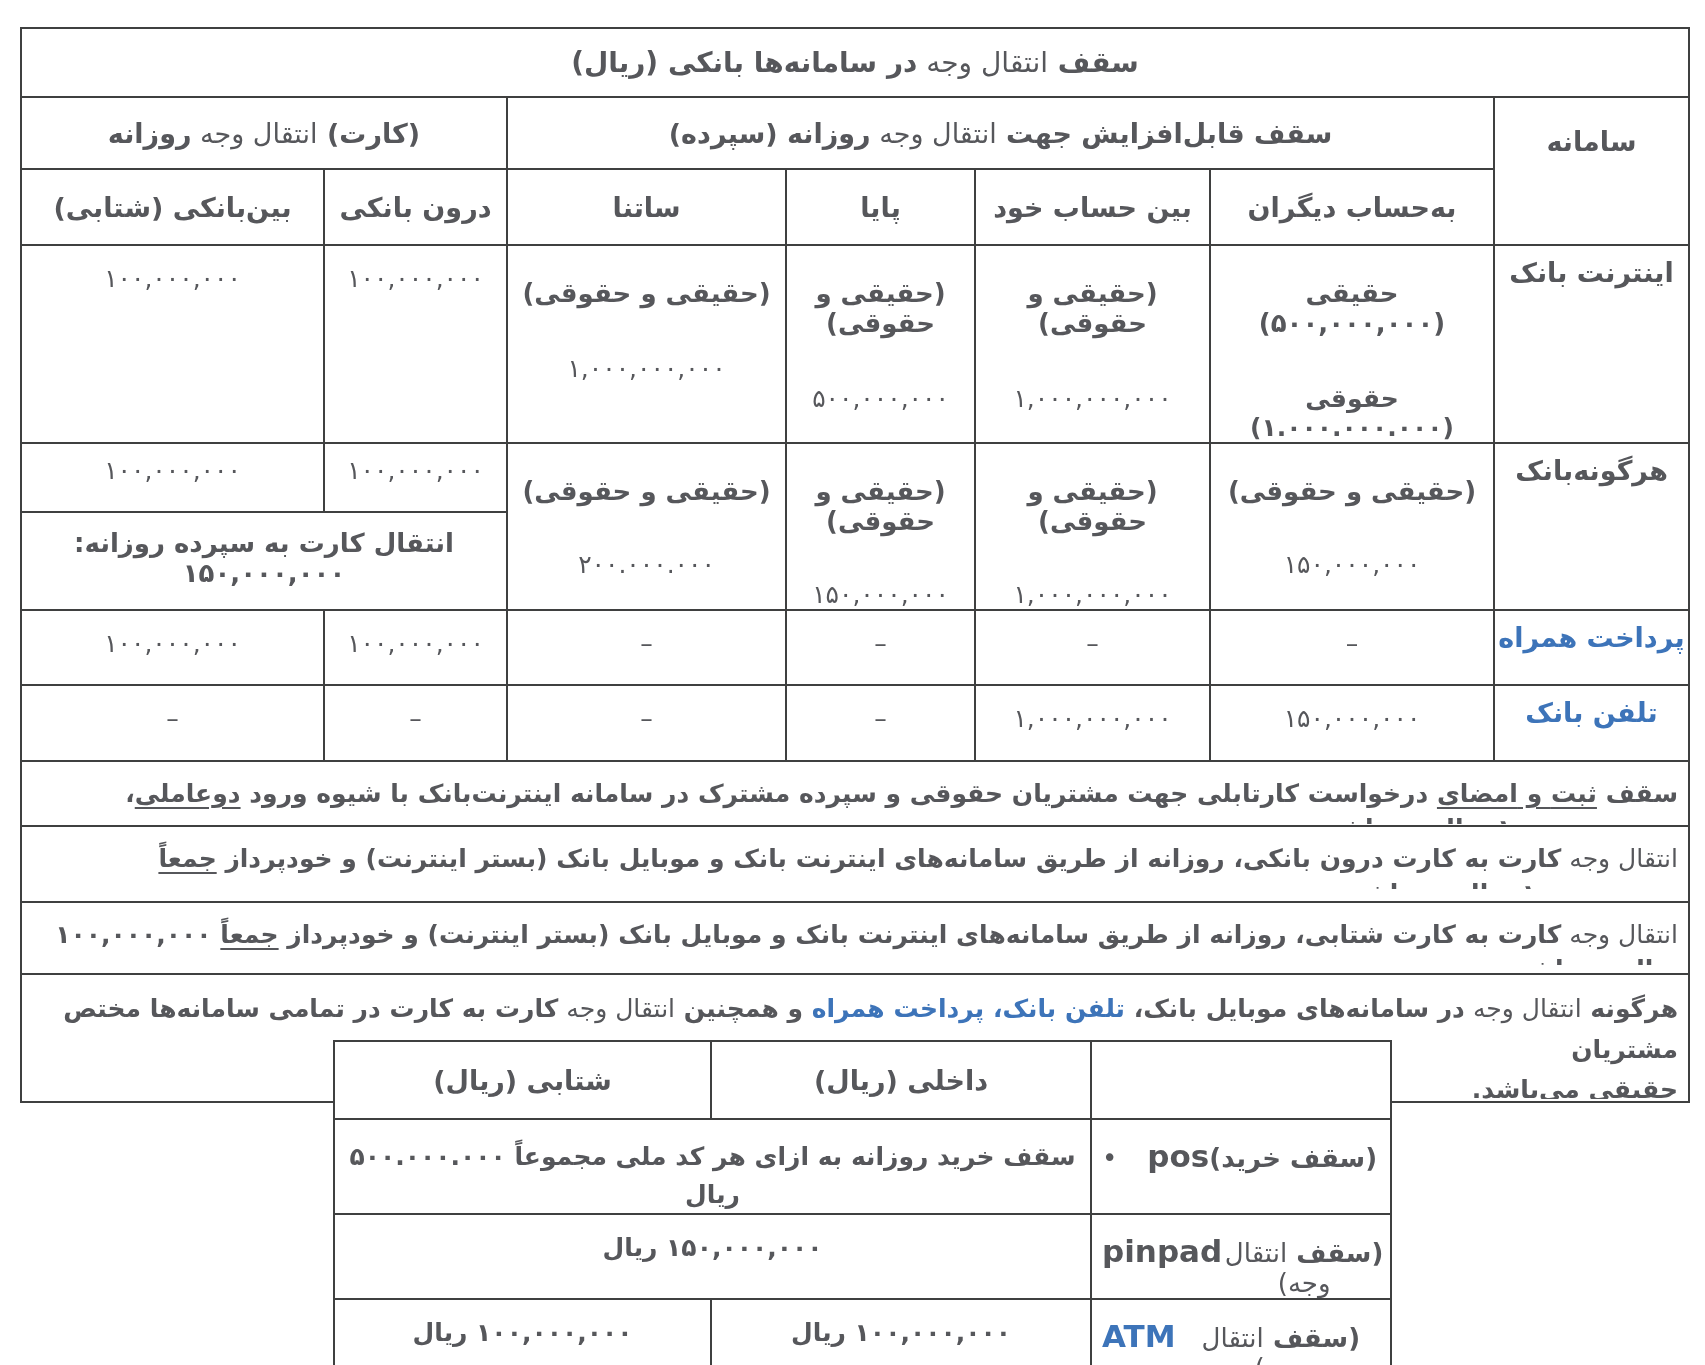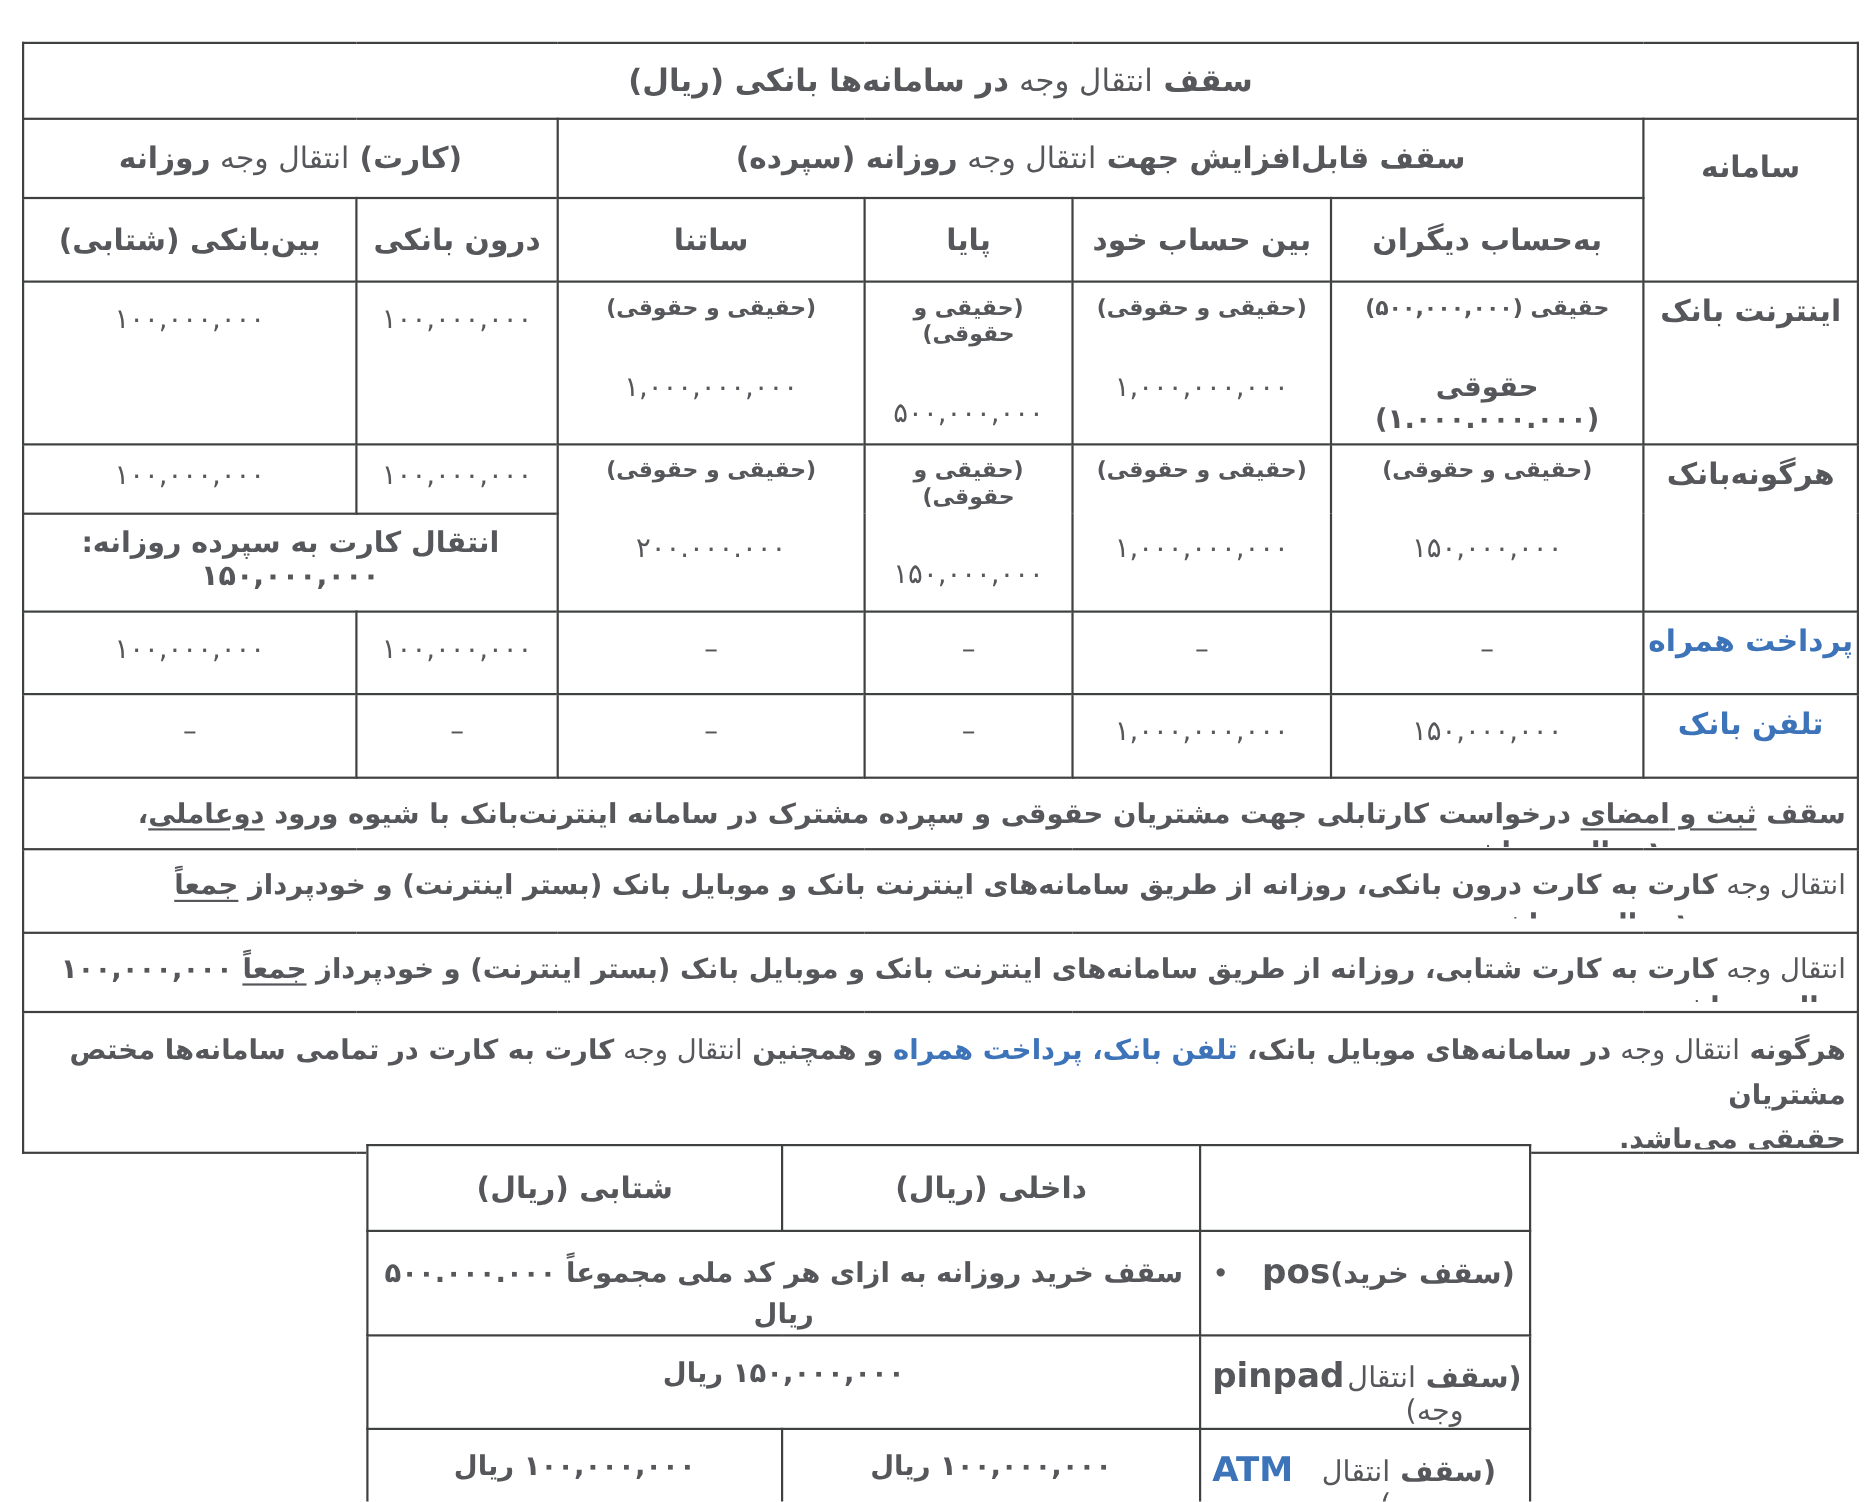--- a/index.html
+++ b/index.html
@@ -8,27 +8,27 @@
     font-family:"DejaVu Sans",sans-serif;color:var(--text,#56575B);
   }
   .page{position:relative;width:1705px;height:1365px;direction:rtl;}
   table{border-collapse:collapse;table-layout:fixed;background:#fff;}
   td{border:2px solid var(--border,#3F4040);text-align:center;vertical-align:top;padding:0;overflow:hidden;}
   .b{font-weight:bold}
   .u{text-decoration:underline;text-underline-offset:5px}
   .blue{color:var(--blue,#3D74B9)}
 
   
-  .main{position:absolute;right:15px;top:38px;width:1668px;}
+  .main{position:absolute;right:15px;top:27px;width:1668px;}
   .title{font-size:28px;vertical-align:middle;}
   .gh{font-size:27px;vertical-align:middle;}
   .sh{font-size:27px;font-weight:bold;vertical-align:middle;}
   td.syshead{vertical-align:top;padding-top:28px;}
   .sys{font-size:27px;font-weight:bold;padding-top:11px;}
-  .l1{font-size:20px;padding-top:10px;font-weight:bold;}
+  .l1{font-size:26px;padding-top:32px;font-weight:bold;}
   .l2{font-size:25px;}
   .r-int .l2{margin-top:46px}
   .r-mob1 .l2{margin-top:44px}
   .num{font-size:25px;padding-top:18px;}
   .cnote{font-size:26px;font-weight:bold;vertical-align:middle;padding-bottom:6px;}
   .note{text-align:right;padding:14px 10px 0 10px;font-size:25px;}
   .nwrap{overflow:hidden;height:48px;line-height:1.4;}
   .nwrap4{overflow:hidden;height:110px;line-height:1.62;}
 
   

